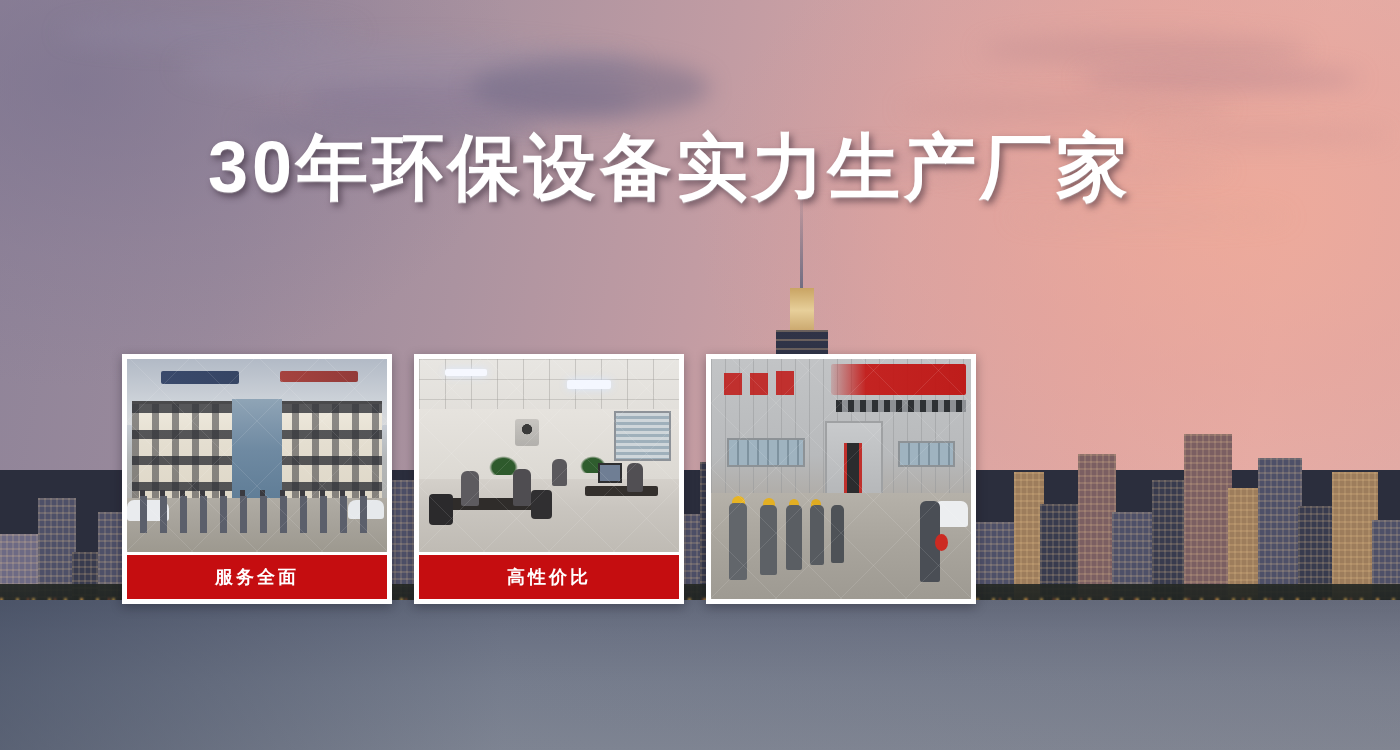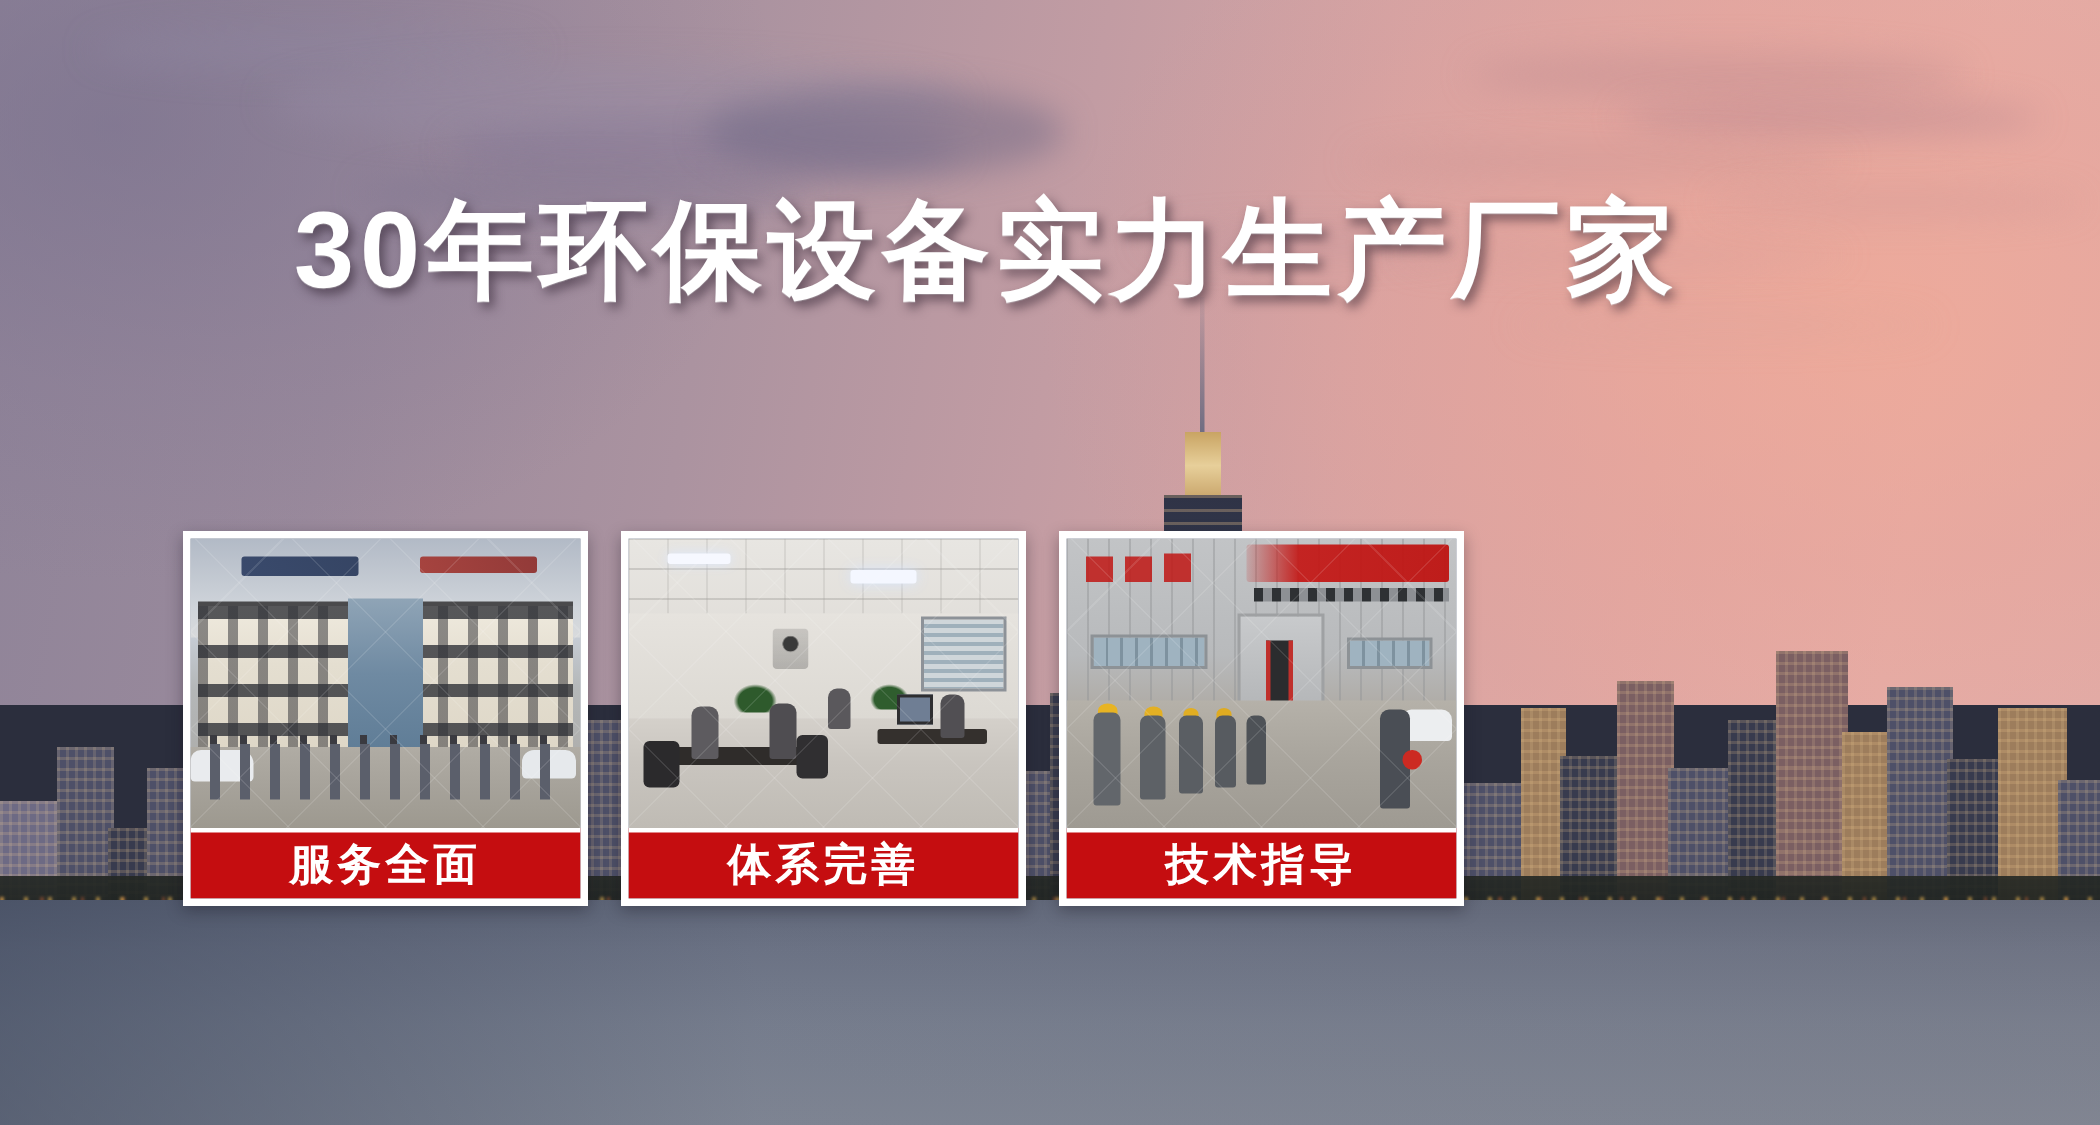--- a/index.html
+++ b/index.html
@@ -111,21 +111,21 @@
     background-image:
       repeating-linear-gradient(to right,
         rgba(255,196,90,.55) 0 3px, transparent 3px 16px),
       repeating-linear-gradient(to right,
         rgba(255,120,60,.35) 0 2px, transparent 2px 27px);
     filter:blur(1px);
   }
 
   
   .headline {
-    position:absolute; left:4px; top:128px; width:1308px;
+    position:absolute; left:16px; top:128px; width:1308px;
     text-align:center;
     font-size:72px; font-weight:bold; color:#ffffff;
     letter-spacing:4px; line-height:1.1;
     text-shadow:3px 4px 7px rgba(40,26,40,.55), 0 1px 0 rgba(255,255,255,.5);
     white-space:nowrap;
   }
 
   .subbar {
     position:absolute; left:50%; top:232px; transform:translateX(-50%);
     background:#c50d10;
@@ -153,21 +153,21 @@
   }
   .card-photo {
     position:relative;
     flex:1 1 auto;
     overflow:hidden;
   }
   .card-caption {
     flex:0 0 47px;
     background:#c50d10;
     color:#fff;
-    font-size:29px; font-weight:bold; letter-spacing:3px;
+    font-size:18px; font-weight:bold; letter-spacing:3px;
     display:flex; align-items:center; justify-content:center;
     border-top:3px solid #ffffff;
   }
 
   
   .wm {
     position:absolute; inset:0; pointer-events:none;
     background-image:
       repeating-linear-gradient(45deg,  rgba(255,255,255,.20) 0 1px, transparent 1px 46px),
       repeating-linear-gradient(-45deg, rgba(255,255,255,.20) 0 1px, transparent 1px 46px);
@@ -447,21 +447,21 @@
           <div class="p3-p3"></div>
           <div class="p3-p4"></div>
           <div class="p3-desk1"></div>
           <div class="p3-p1"></div>
           <div class="p3-p2"></div>
           <div class="p3-chair1"></div>
           <div class="p3-chair2"></div>
         </div>
         <div class="wm"></div>
       </div>
-      <div class="card-caption">体系完善</div>
+      <div class="card-caption">高性价比</div>
     </div>
 
     <div class="card">
       <div class="card-photo">
         <div class="p4">
           <div class="p4-wall"></div>
           <div class="p4-slogan"></div>
           <div class="p4-slogan-s1"></div>
           <div class="p4-slogan-s2"></div>
           <div class="p4-slogan-s3"></div>
@@ -479,17 +479,16 @@
           <div class="p4-w1"></div>
           <div class="p4-w2"></div>
           <div class="p4-w3"></div>
           <div class="p4-w4"></div>
           <div class="p4-w5"></div>
           <div class="p4-lead"></div>
           <div class="p4-helmet-red"></div>
         </div>
         <div class="wm"></div>
       </div>
-      <div class="card-caption">技术指导</div>
     </div>
 
   </div>
 </div>
 
 </body></html>

